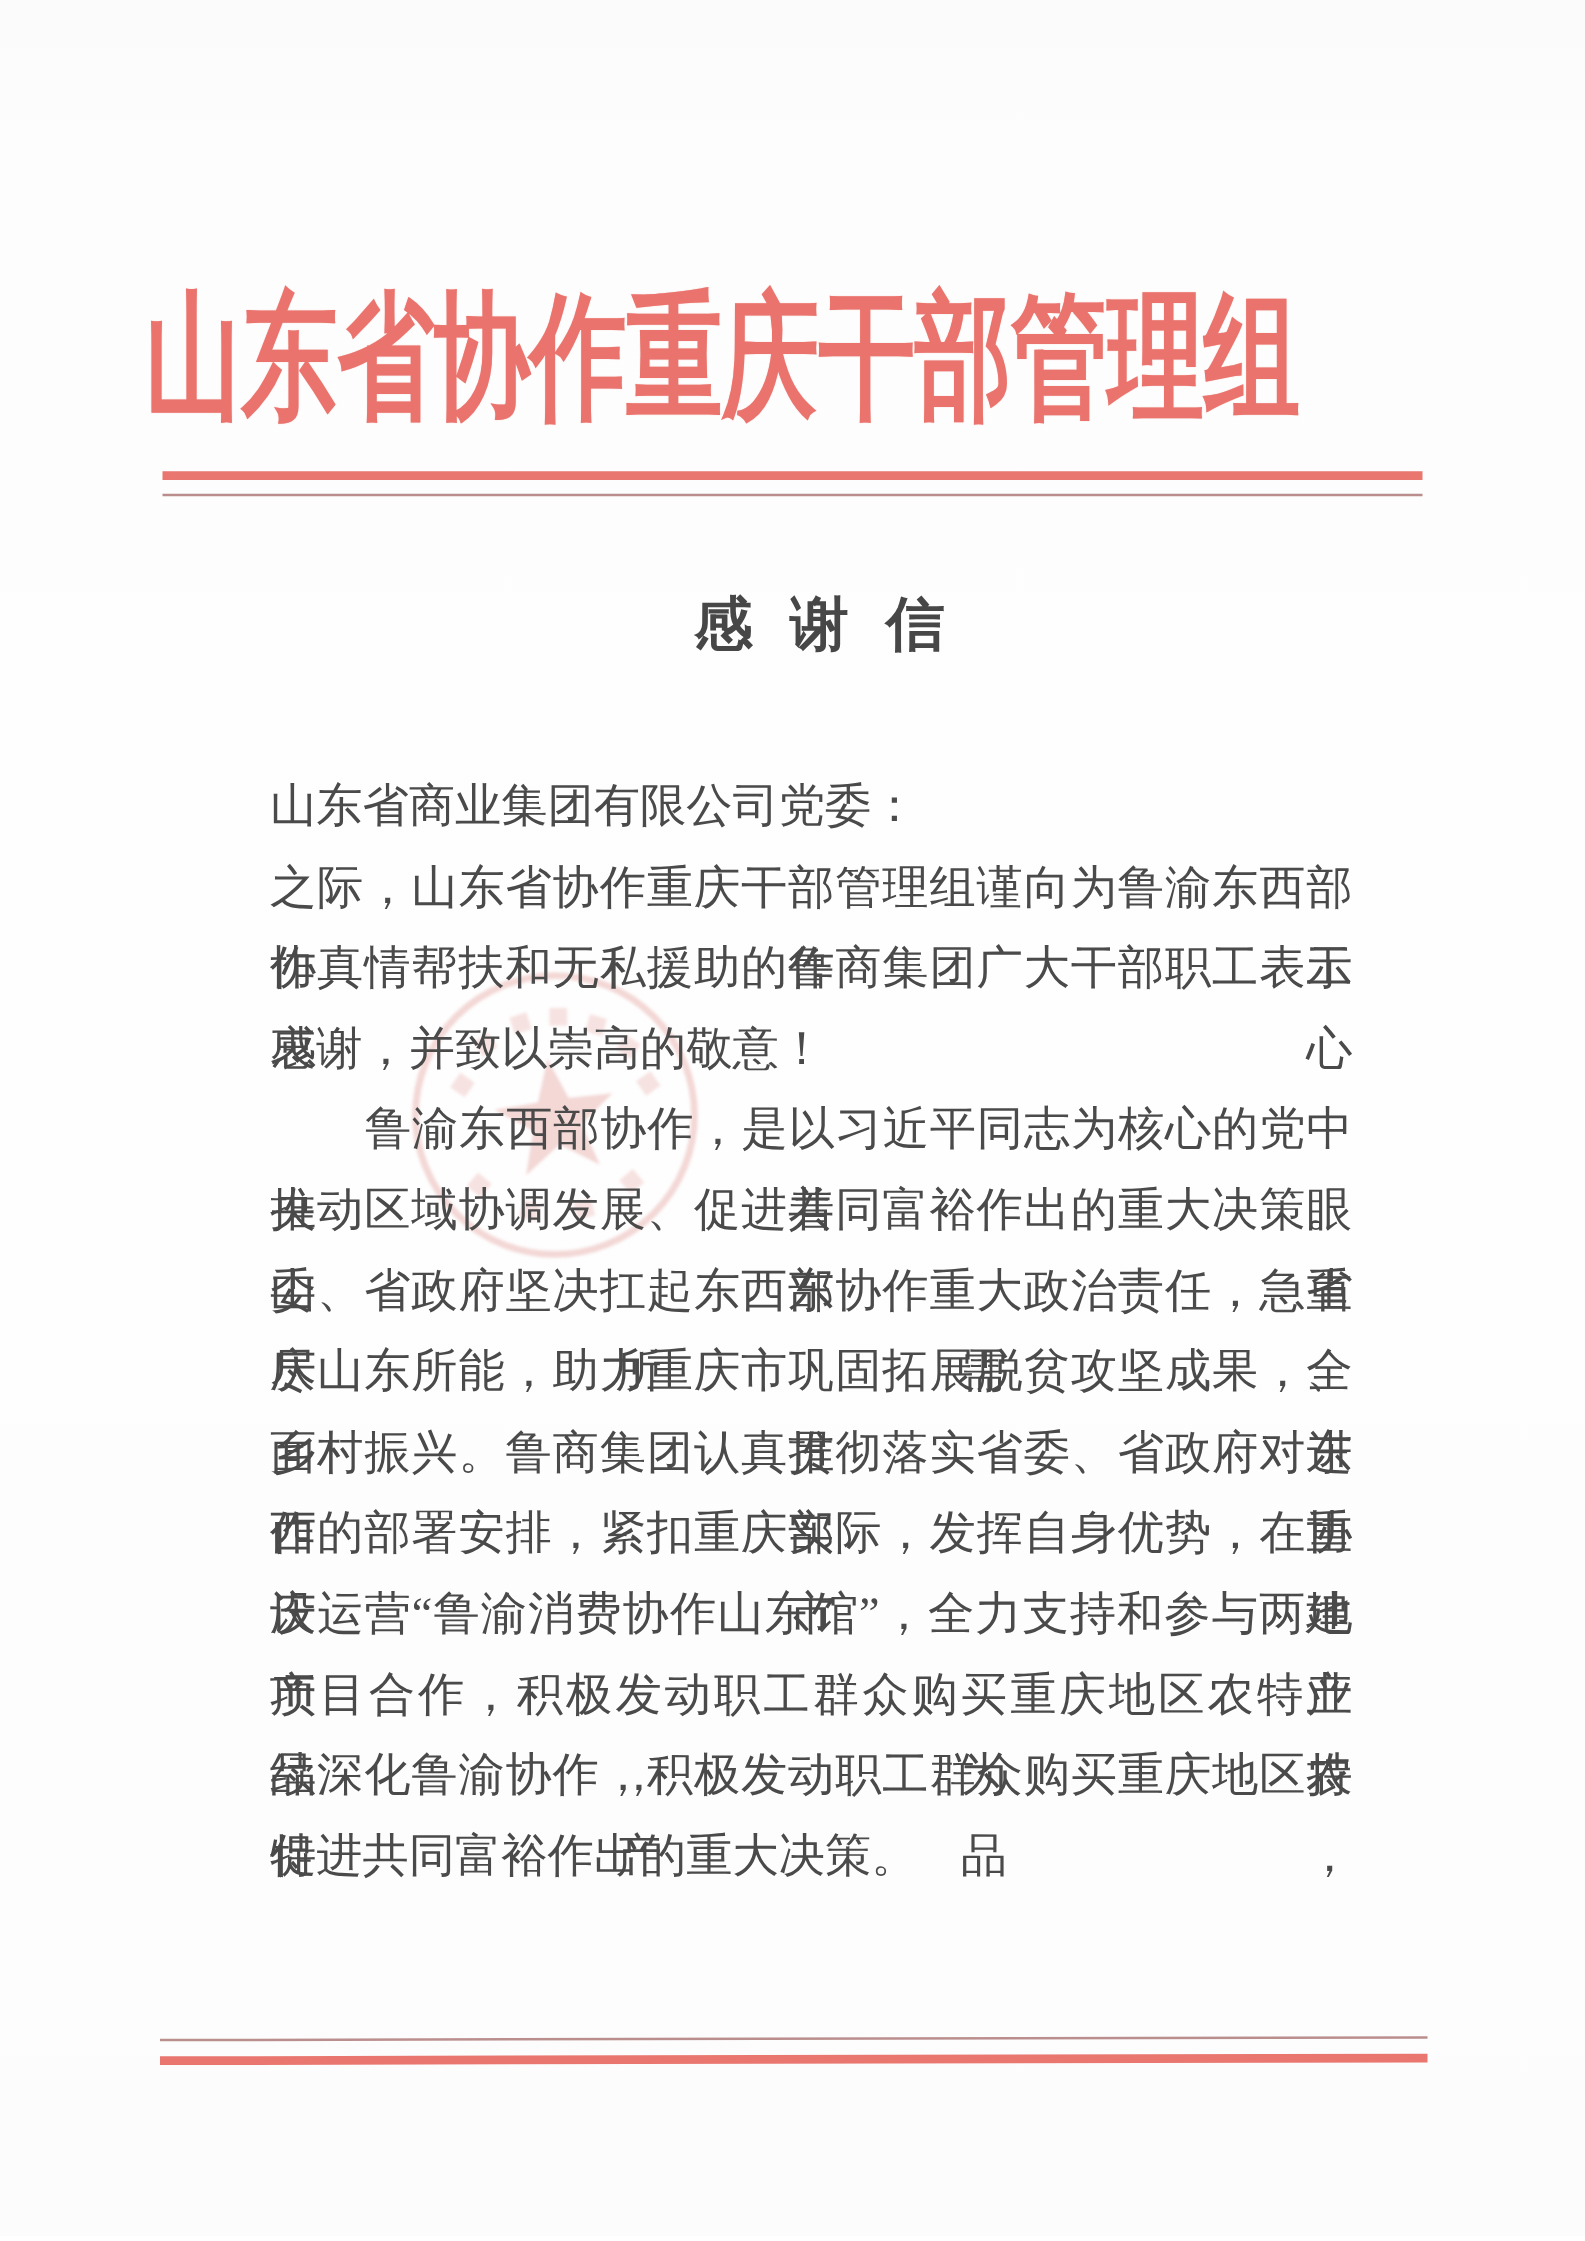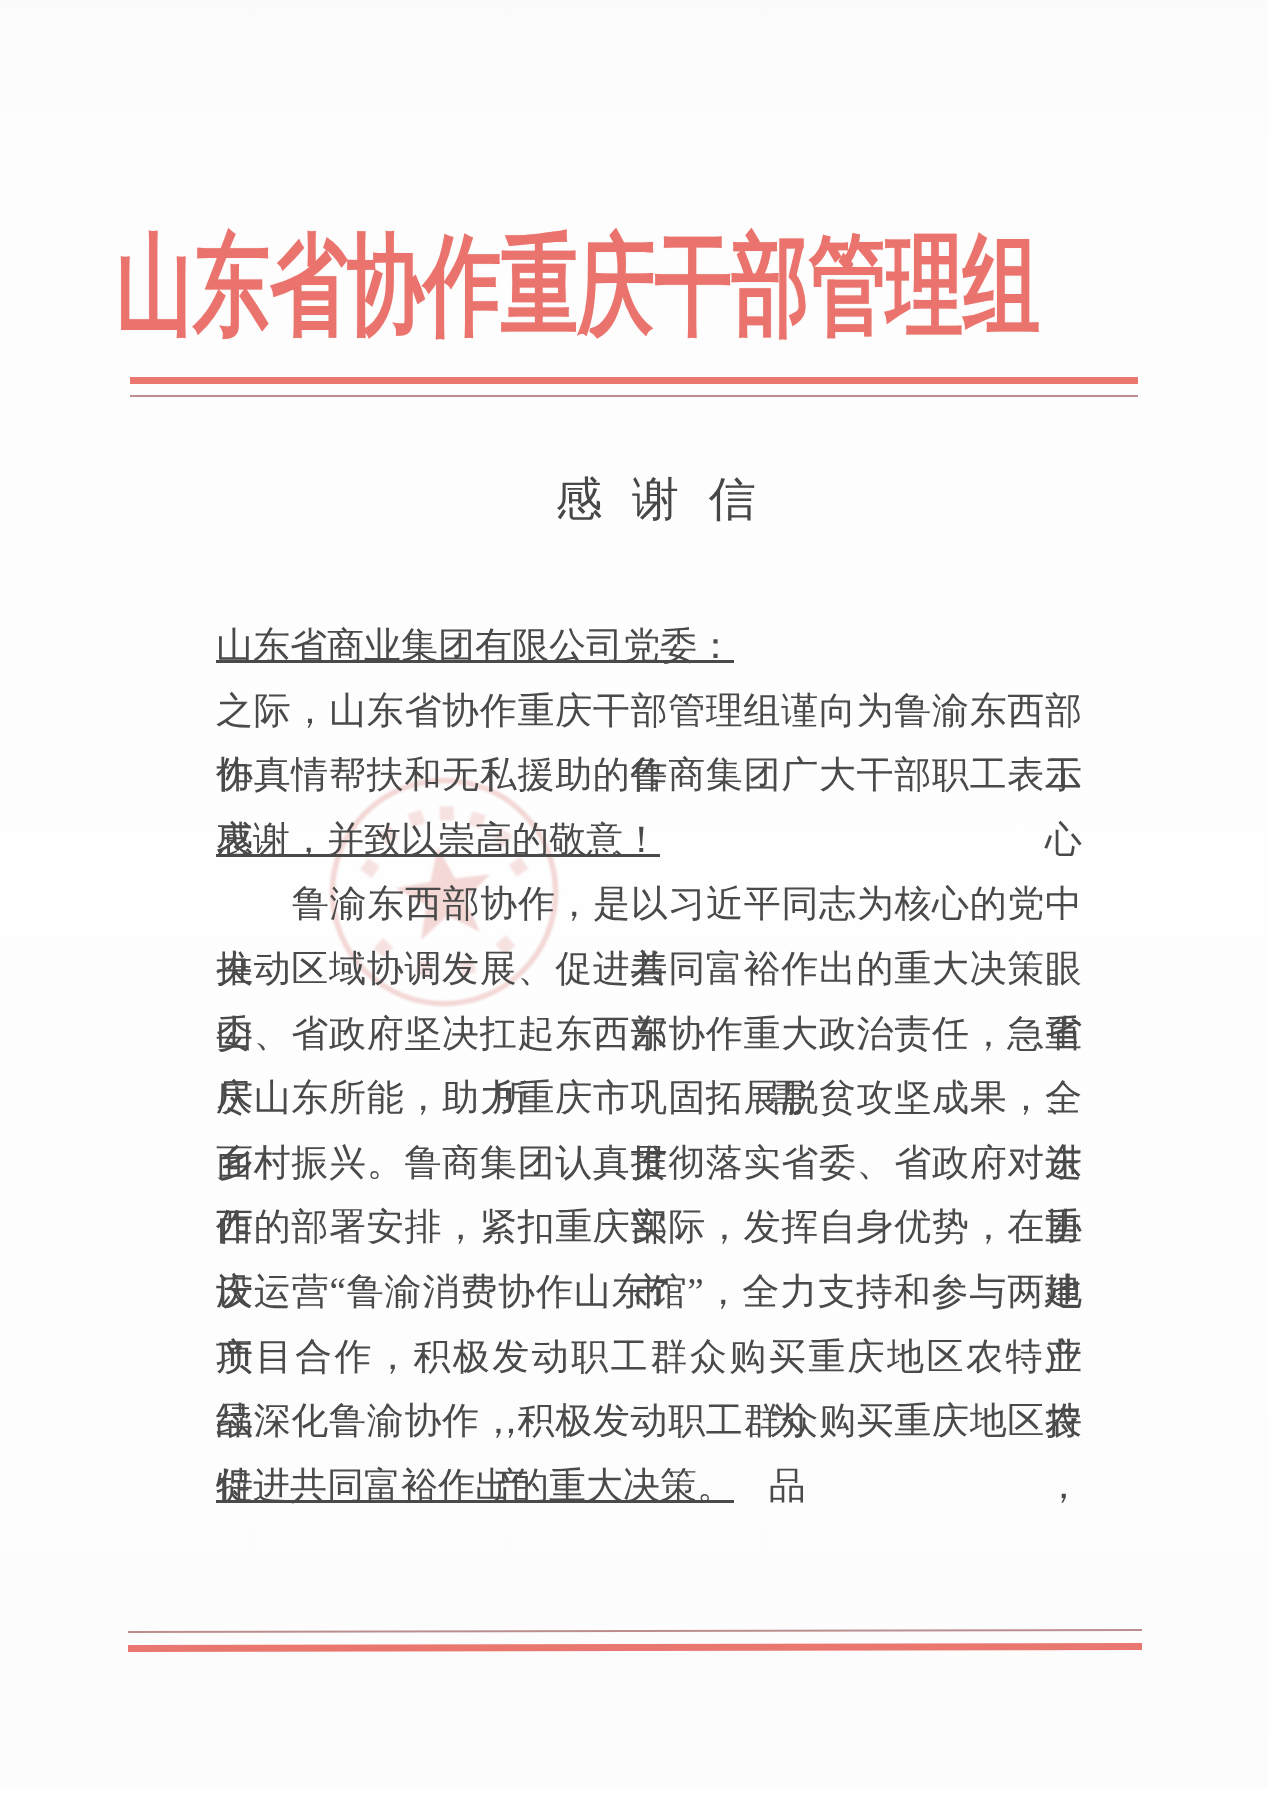--- a/index.html
+++ b/index.html
@@ -27,21 +27,21 @@
   .rule-thin-top{left:130px;top:395px;width:1008px;height:2px;background:#bb8e8e;}
   .rule-thin-bottom{left:128px;top:1630px;width:1014px;height:2px;background:#bb8e8e;transform:rotate(-0.12deg);}
   .rule-thick-bottom{left:128px;top:1644px;width:1014px;height:7px;background:#e9766f;transform:rotate(-0.12deg);}
 
   
   .doc-title{
     position:absolute;
     top:468px;left:660px;
     transform:translateX(-50%);
     font-size:47px;
-    font-weight:normal;
+    font-weight:bold;
     color:#474747;
     letter-spacing:9px;
     white-space:nowrap;
   }
 
   
   .body-text{
     position:absolute;
     left:216px;top:614px;width:866px;
     font-size:37px;
@@ -50,21 +50,21 @@
     z-index:2;
   }
   .line{
     text-align:justify;
     text-align-last:justify;
     height:64.6px;
     overflow:visible;
     white-space:normal;
   }
   .line.indent{text-indent:76px;}
-  .line.para-end{text-align-last:left;text-decoration:underline;}
+  .line.para-end{text-align-last:left;}
 
   
   .seal{
     position:absolute;
     left:314px;top:762px;
     width:260px;height:260px;
     z-index:1;
     opacity:0.55;
     filter:blur(1.3px);
   }

